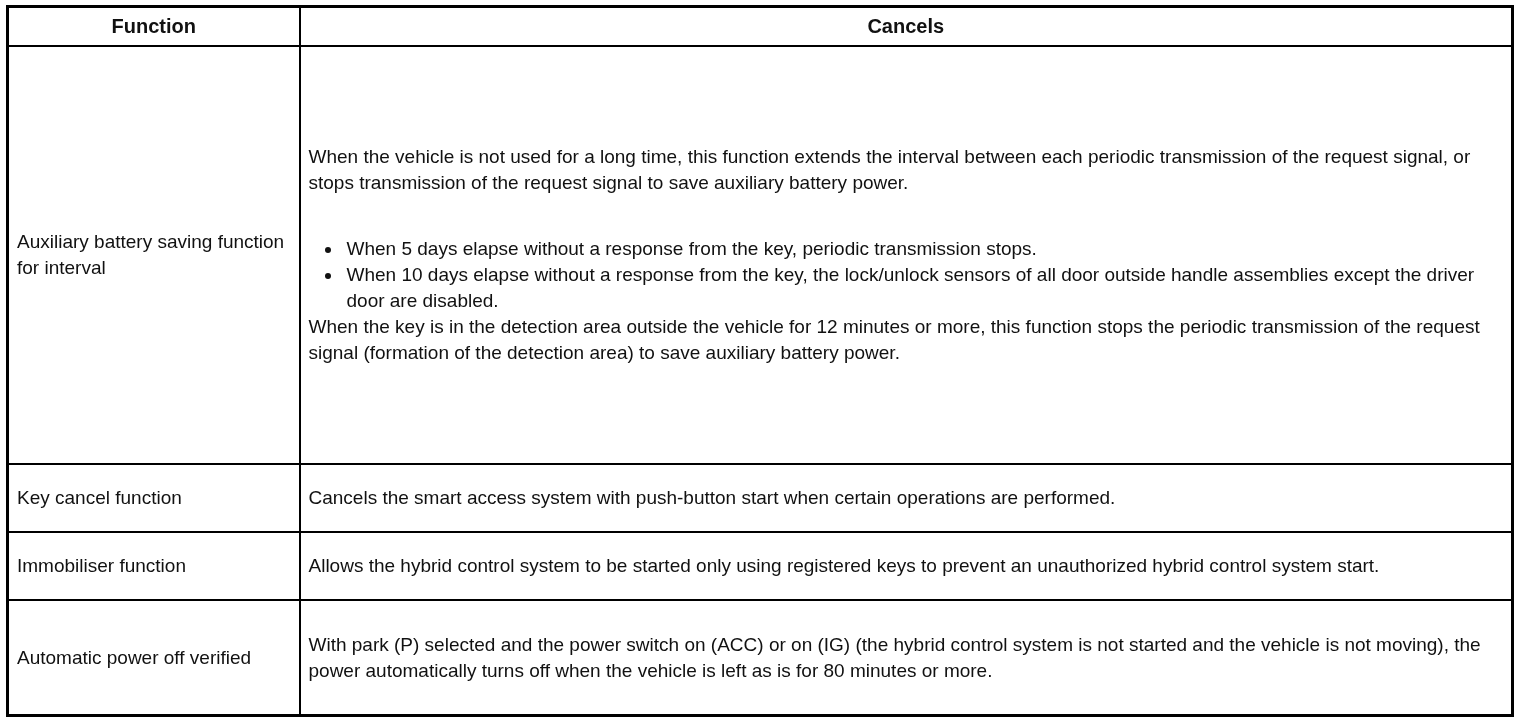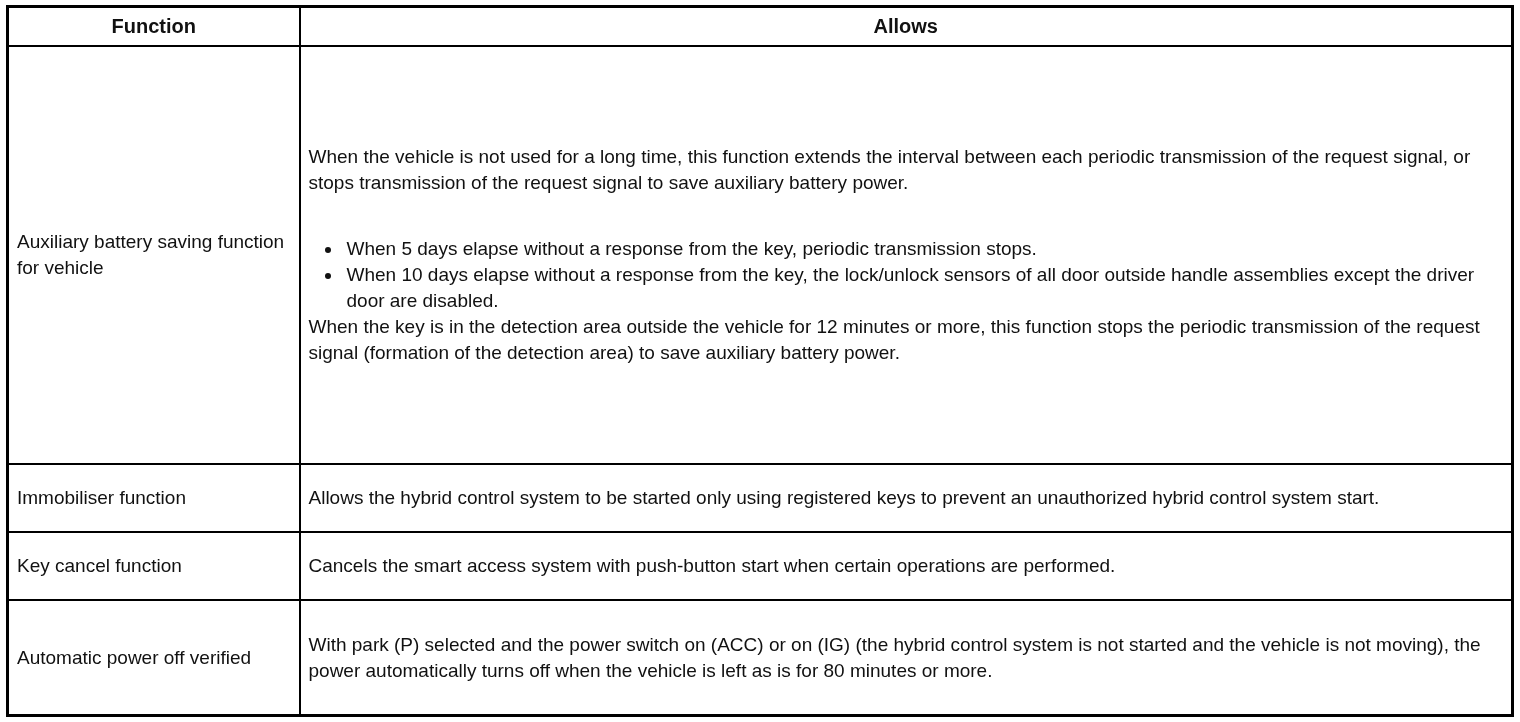--- a/index.html
+++ b/index.html
@@ -67,45 +67,45 @@
 
 <div class="page">
   <table class="spec-table">
     <colgroup>
       <col class="fn-col">
       <col class="outline-col">
     </colgroup>
     <thead>
       <tr>
         <th>Function</th>
-        <th>Allows</th>
+        <th>Cancels</th>
       </tr>
     </thead>
     <tbody>
         <tr>
-          <td class="fn-cell">Auxiliary battery saving function for vehicle</td>
+          <td class="fn-cell">Auxiliary battery saving function for interval</td>
           <td class="outline-cell">
             <p>When the vehicle is not used for a long time, this function extends the interval between each periodic transmission of the request signal, or stops transmission of the request signal to save auxiliary battery power.</p>
             <ul>
               <li>When 5 days elapse without a response from the key, periodic transmission stops.</li>
               <li>When 10 days elapse without a response from the key, the lock/unlock sensors of all door outside handle assemblies except the driver door are disabled.</li>
             </ul>
             <p>When the key is in the detection area outside the vehicle for 12 minutes or more, this function stops the periodic transmission of the request signal (formation of the detection area) to save auxiliary battery power.</p>
           </td>
         </tr>
         <tr>
+          <td class="fn-cell">Key cancel function</td>
+          <td class="outline-cell">
+            <p>Cancels the smart access system with push-button start when certain operations are performed.</p>
+          </td>
+        </tr>
+        <tr>
           <td class="fn-cell">Immobiliser function</td>
           <td class="outline-cell">
             <p>Allows the hybrid control system to be started only using registered keys to prevent an unauthorized hybrid control system start.</p>
-          </td>
-        </tr>
-        <tr>
-          <td class="fn-cell">Key cancel function</td>
-          <td class="outline-cell">
-            <p>Cancels the smart access system with push-button start when certain operations are performed.</p>
           </td>
         </tr>
         <tr>
           <td class="fn-cell">Automatic power off verified</td>
           <td class="outline-cell">
             <p>With park (P) selected and the power switch on (ACC) or on (IG) (the hybrid control system is not started and the vehicle is not moving), the power automatically turns off when the vehicle is left as is for 80 minutes or more.</p>
           </td>
         </tr>
       </tbody>
   </table>

